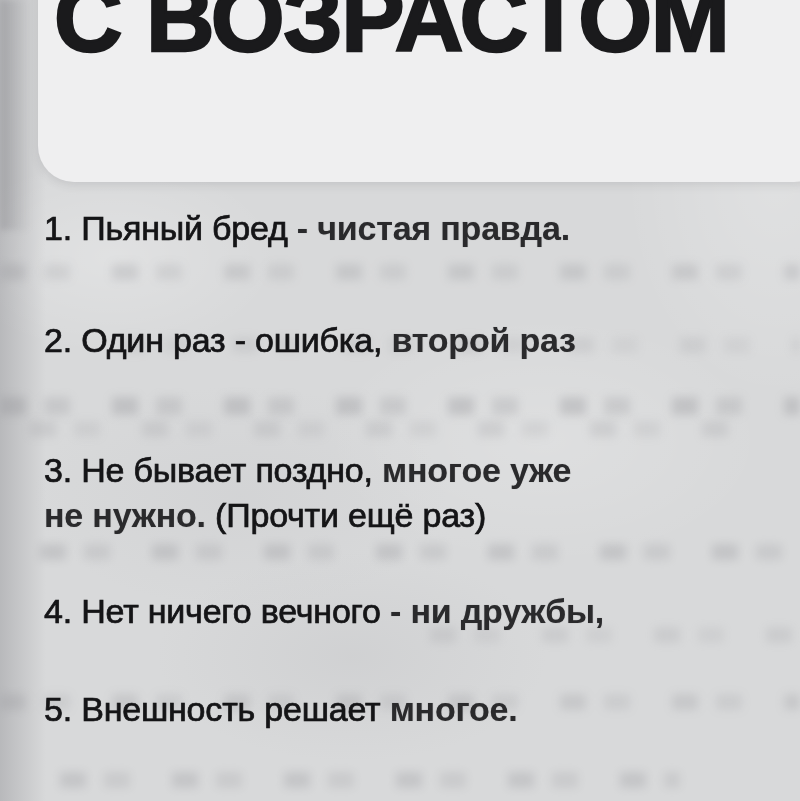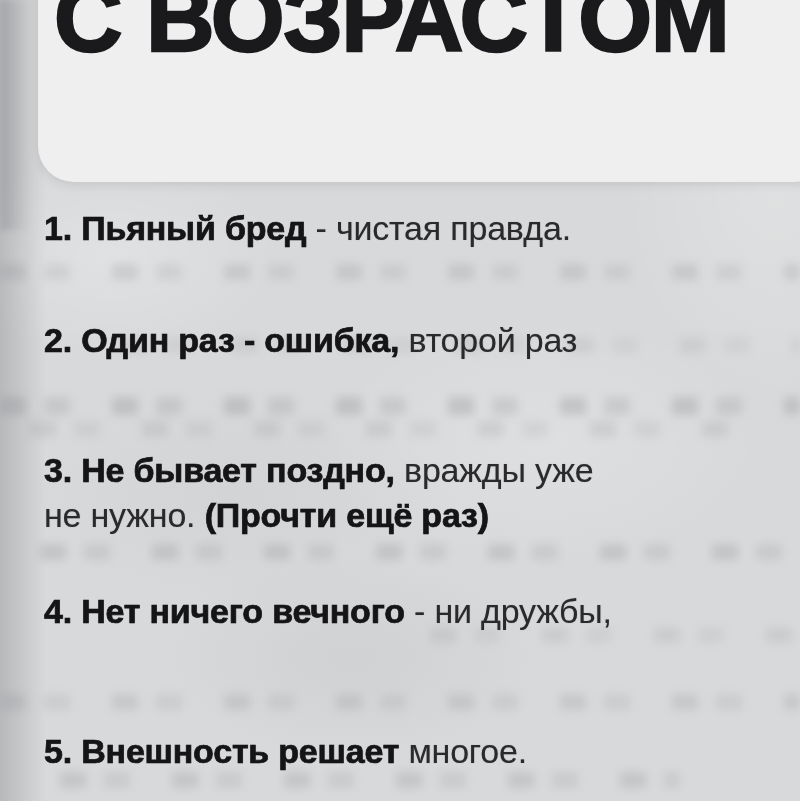--- a/index.html
+++ b/index.html
@@ -66,25 +66,25 @@
     position: absolute;
     left: 44px;
     width: 740px;
     font-size: 34px;
     line-height: 45px;
     letter-spacing: -0.2px;
     color: var(--ink-regular);
     text-shadow: 0 0 1px rgba(40,40,44,0.35);
   }
   .seg-bold {
-    font-weight: 700;
+    font-weight: 400;
     color: var(--ink-bold);
     -webkit-text-stroke: 0.7px var(--ink-bold);
   }
-  .seg-regular { font-weight: 400; }
+  .seg-regular { font-weight: 700; }
   
   .ghost {
     position: absolute;
     height: 16px;
     background: repeating-linear-gradient(90deg,
       rgba(138,138,143,0.55) 0 26px, rgba(138,138,143,0) 26px 44px,
       rgba(138,138,143,0.40) 44px 70px, rgba(138,138,143,0) 70px 112px);
     filter: blur(5px);
     pointer-events: none;
   }
@@ -115,19 +115,19 @@
   <div class="ghost g4"></div>
   <div class="ghost g5"></div>
   <div class="ghost g6"></div>
   <div class="ghost g7"></div>
   <div class="ghost g8"></div>
 
   <div class="item" style="top:206px"><span class="seg-bold">1. Пьяный бред </span><span class="seg-regular">- чистая правда.</span></div>
 
   <div class="item" style="top:318px"><span class="seg-bold">2. Один раз - ошибка, </span><span class="seg-regular">второй раз</span><br></div>
 
-  <div class="item" style="top:448px"><span class="seg-bold">3. Не бывает поздно, </span><span class="seg-regular">вражды уже</span><br><span class="seg-regular">не нужно. </span><span class="seg-bold">(Прочти ещё раз)</span></div>
+  <div class="item" style="top:448px"><span class="seg-bold">3. Не бывает поздно, </span><span class="seg-regular">многое уже</span><br><span class="seg-regular">не нужно. </span><span class="seg-bold">(Прочти ещё раз)</span></div>
 
   <div class="item" style="top:589px"><span class="seg-bold">4. Нет ничего вечного </span><span class="seg-regular">- ни дружбы,</span><br></div>
 
-  <div class="item" style="top:729px"><span class="seg-bold">5. Внешность решает </span><span class="seg-regular">многое.</span></div>
+  <div class="item" style="top:687px"><span class="seg-bold">5. Внешность решает </span><span class="seg-regular">многое.</span></div>
 
 </div>
 
 </body></html>

